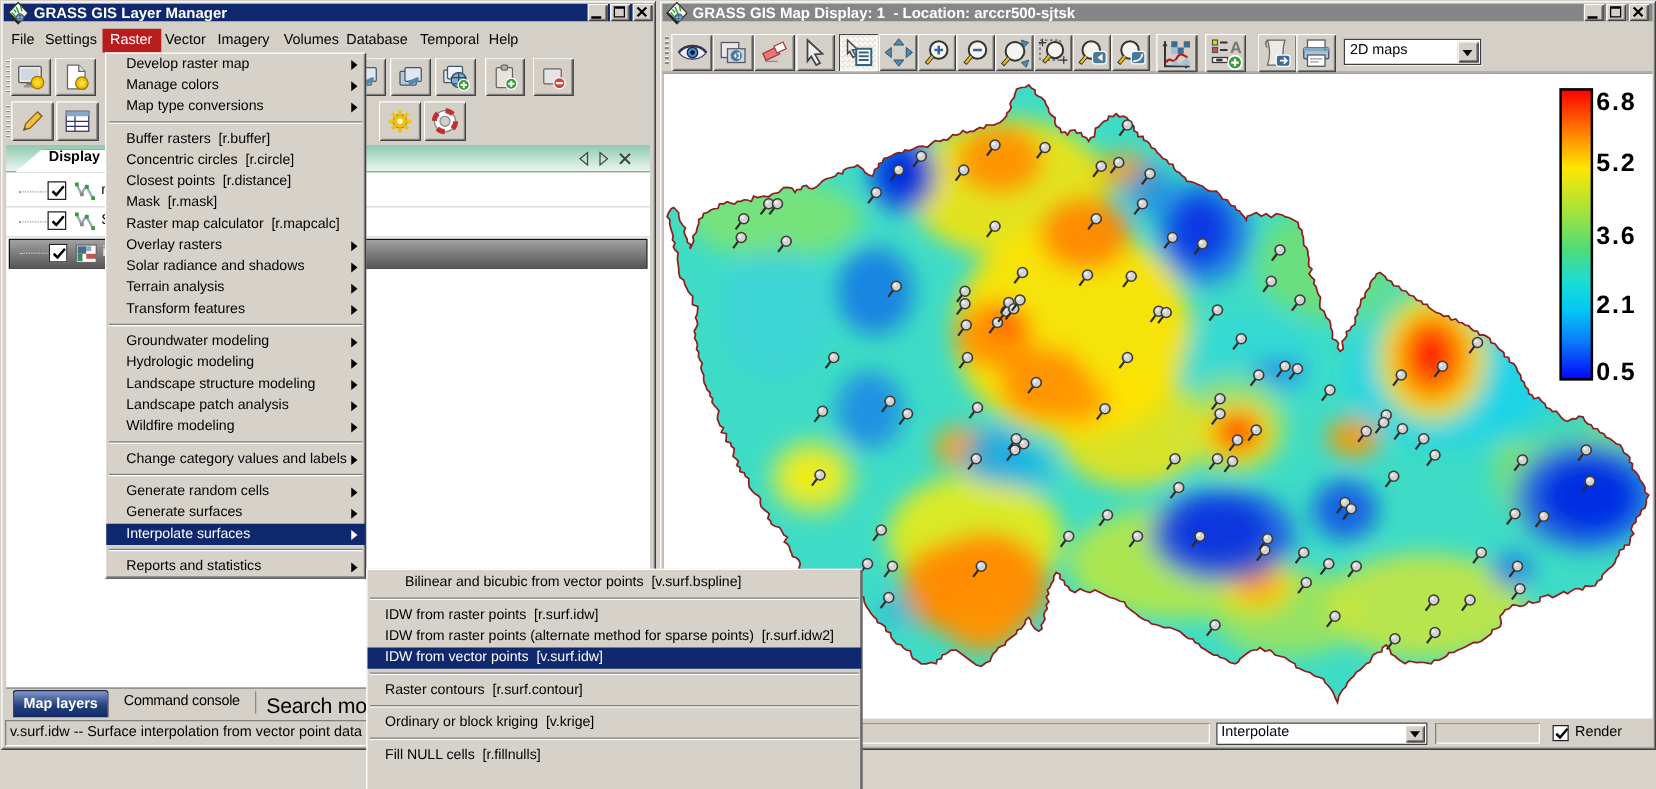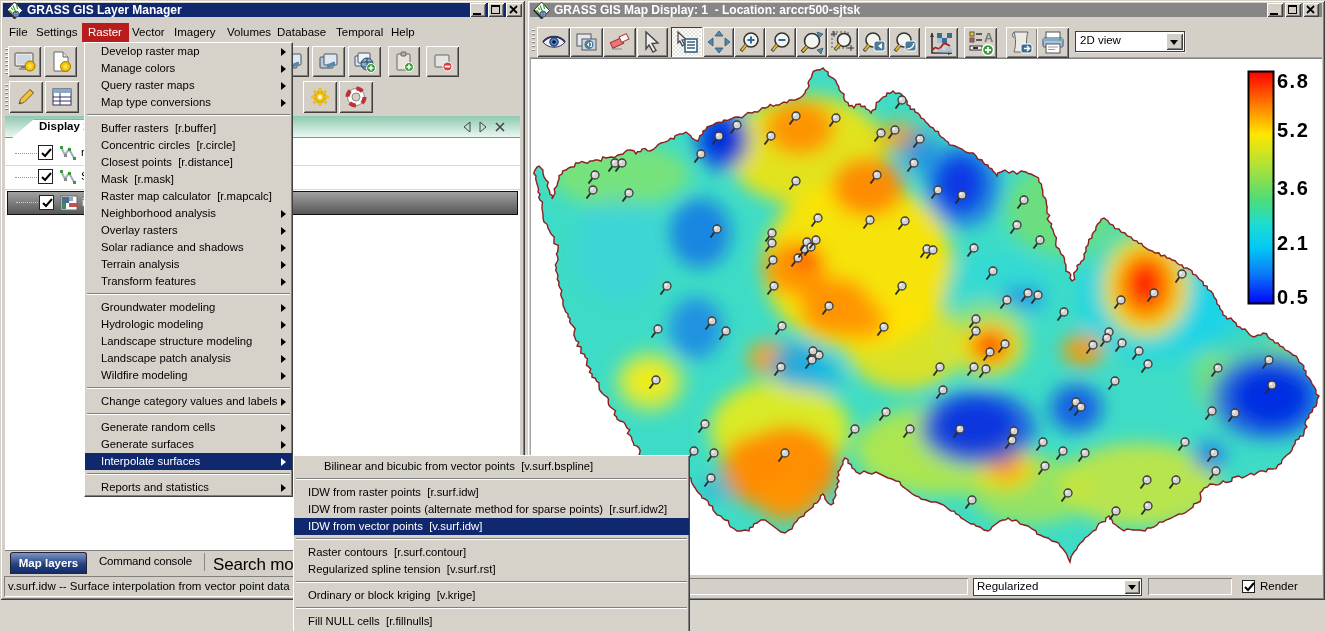--- a/index.html
+++ b/index.html
@@ -204,32 +204,32 @@
       <svg width="26" height="26" viewBox="0 0 26 26">
         <rect x="6" y="2" width="14" height="7" fill="#fff" stroke="#555"></rect>
         <rect x="3" y="8" width="20" height="9" rx="1.5" fill="#a8c4dc" stroke="#446"></rect>
         <rect x="3" y="8" width="20" height="3" fill="#87a8c4"></rect>
         <rect x="6" y="14" width="14" height="9" fill="#fff" stroke="#555"></rect>
         <path d="M8 17h10M8 19.5h7" stroke="#99a"></path>
         <circle cx="20" cy="9.5" r="1" fill="#4a6"></circle>
       </svg>
     </div>
   <div class="abs" style="left:548px;top:31px;width:110px;height:21px;background:#fff;border:1px solid #404040;box-shadow:1px 1px 0 #e8e8e8;">
-     <span style="position:absolute;left:4px;top:2px;font-size:11.5px;">2D view</span>
+     <span style="position:absolute;left:4px;top:2px;font-size:11.5px;">2D maps</span>
      <span class="btn" style="right:1px;top:1px;width:17px;height:17px;position:absolute;">
         <span style="position:absolute;left:4px;top:7px;width:0;height:0;border-top:5px solid #000;border-left:4px solid transparent;border-right:4px solid transparent;"></span>
       </span>
   </div>
 
   <div class="abs" style="left:3px;top:58px;width:792px;height:517px;background:#fff;border-top:1px solid #808080;border-left:1px solid #a8a4a0;"></div>
 
   <div class="abs" style="left:3px;top:575px;width:792px;height:22px;background:#d4d0c8;">
     <div class="abs sunk" style="left:6px;top:3px;width:432px;height:17px;"></div>
     <div class="abs" style="left:443px;top:3px;width:169px;height:18px;background:#fff;border:1px solid #404040;">
-      <span style="position:absolute;left:3px;top:1px;font-size:11.5px;">Regularized</span>
+      <span style="position:absolute;left:3px;top:1px;font-size:11.5px;">Interpolate</span>
       <span class="btn" style="right:1px;top:1px;width:16px;height:14px;position:absolute;">
           <span style="position:absolute;left:4px;top:5px;width:0;height:0;border-top:5px solid #000;border-left:4px solid transparent;border-right:4px solid transparent;"></span>
         </span>
     </div>
     <div class="abs sunk" style="left:618px;top:3px;width:84px;height:17px;"></div>
     <div class="abs" style="left:712px;top:4px;width:80px;height:16px;">
       <span style="position:absolute;left:0;top:1px;width:13px;height:13px;background:#fff;border:1px solid #222;"></span>
       <svg width="11" height="10" style="position:absolute;left:2px;top:3px;">
           <path d="M1 5l3 3 6-7" stroke="#000" stroke-width="2" fill="none"></path>
         </svg>
@@ -643,29 +643,27 @@
   </div>
 
   <div class="abs" style="left:4px;top:576px;width:517px;height:21px;border:1px solid #808080;border-right-color:#fff;border-bottom-color:#fff;background:#d4d0c8;overflow:hidden;">
     <span class="abs" style="left:3px;top:3px;font-size:11.5px;white-space:nowrap;">v.surf.idw -- Surface interpolation from vector point data by Inverse Dista</span>
   </div>
 </div>
 
 <div class="menu-pop" style="left:84px;top:42px;width:209px;">
   <div class="mi">Develop raster map<span class="arr"></span></div>
   <div class="mi">Manage colors<span class="arr"></span></div>
-  <div class="mi">Query raster maps<span class="arr"></span></div>
   <div class="mi">Map type conversions<span class="arr"></span></div>
   <div class="msep"></div>
   <div class="mi">Buffer rasters&nbsp; [r.buffer]</div>
   <div class="mi">Concentric circles&nbsp; [r.circle]</div>
   <div class="mi">Closest points&nbsp; [r.distance]</div>
   <div class="mi">Mask&nbsp; [r.mask]</div>
   <div class="mi">Raster map calculator&nbsp; [r.mapcalc]</div>
-  <div class="mi">Neighborhood analysis<span class="arr"></span></div>
   <div class="mi">Overlay rasters<span class="arr"></span></div>
   <div class="mi">Solar radiance and shadows<span class="arr"></span></div>
   <div class="mi">Terrain analysis<span class="arr"></span></div>
   <div class="mi">Transform features<span class="arr"></span></div>
   <div class="msep"></div>
   <div class="mi">Groundwater modeling<span class="arr"></span></div>
   <div class="mi">Hydrologic modeling<span class="arr"></span></div>
   <div class="mi">Landscape structure modeling<span class="arr"></span></div>
   <div class="mi">Landscape patch analysis<span class="arr"></span></div>
   <div class="mi">Wildfire modeling<span class="arr"></span></div>
@@ -680,18 +678,17 @@
 </div>
 
 <div class="menu-pop" style="left:293px;top:455px;width:397px;height:200px;">
   <div class="mi" style="padding-left:30px;margin-top:2px;">Bilinear and bicubic from vector points&nbsp; [v.surf.bspline]</div>
   <div class="msep"></div>
   <div class="mi" style="padding-left:14px;">IDW from raster points&nbsp; [r.surf.idw]</div>
   <div class="mi" style="padding-left:14px;">IDW from raster points (alternate method for sparse points)&nbsp; [r.surf.idw2]</div>
   <div class="mi hl" style="padding-left:14px;">IDW from vector points&nbsp; [v.surf.idw]</div>
   <div class="msep"></div>
   <div class="mi" style="padding-left:14px;">Raster contours&nbsp; [r.surf.contour]</div>
-  <div class="mi" style="padding-left:14px;">Regularized spline tension&nbsp; [v.surf.rst]</div>
   <div class="msep"></div>
   <div class="mi" style="padding-left:14px;">Ordinary or block kriging&nbsp; [v.krige]</div>
   <div class="msep"></div>
   <div class="mi" style="padding-left:14px;">Fill NULL cells&nbsp; [r.fillnulls]</div>
 </div>
 
 </body></html>

